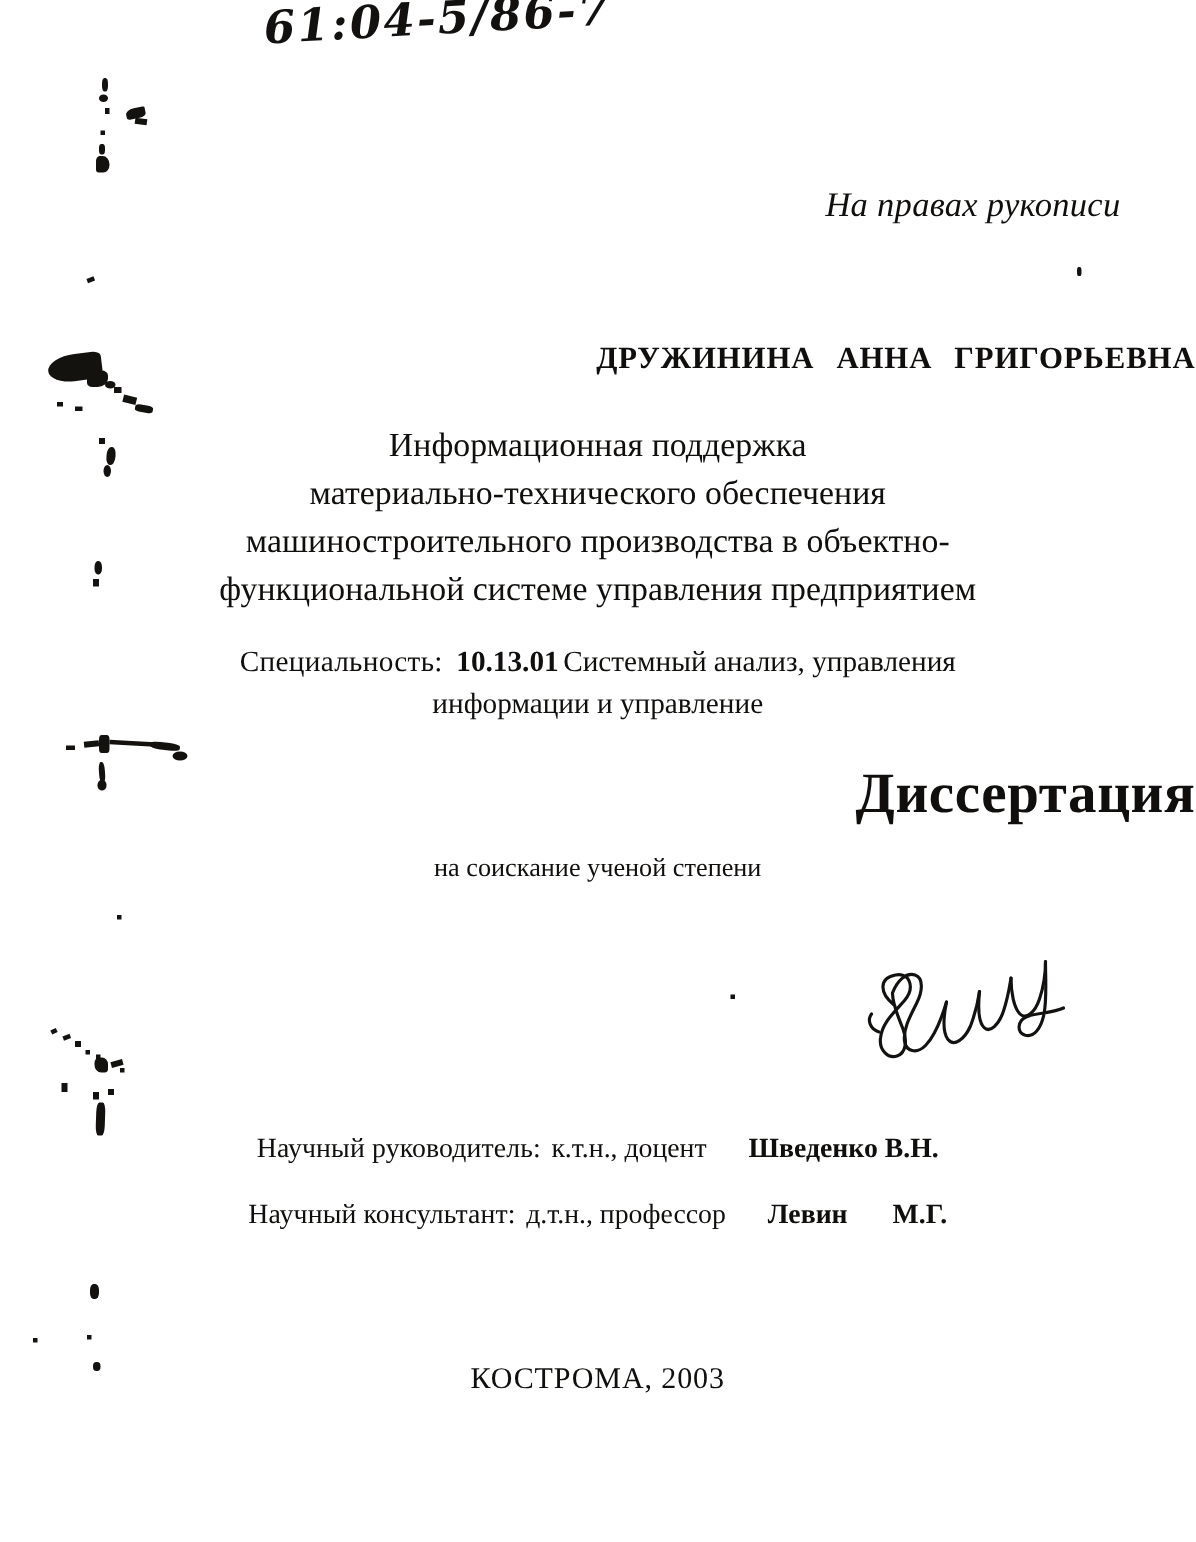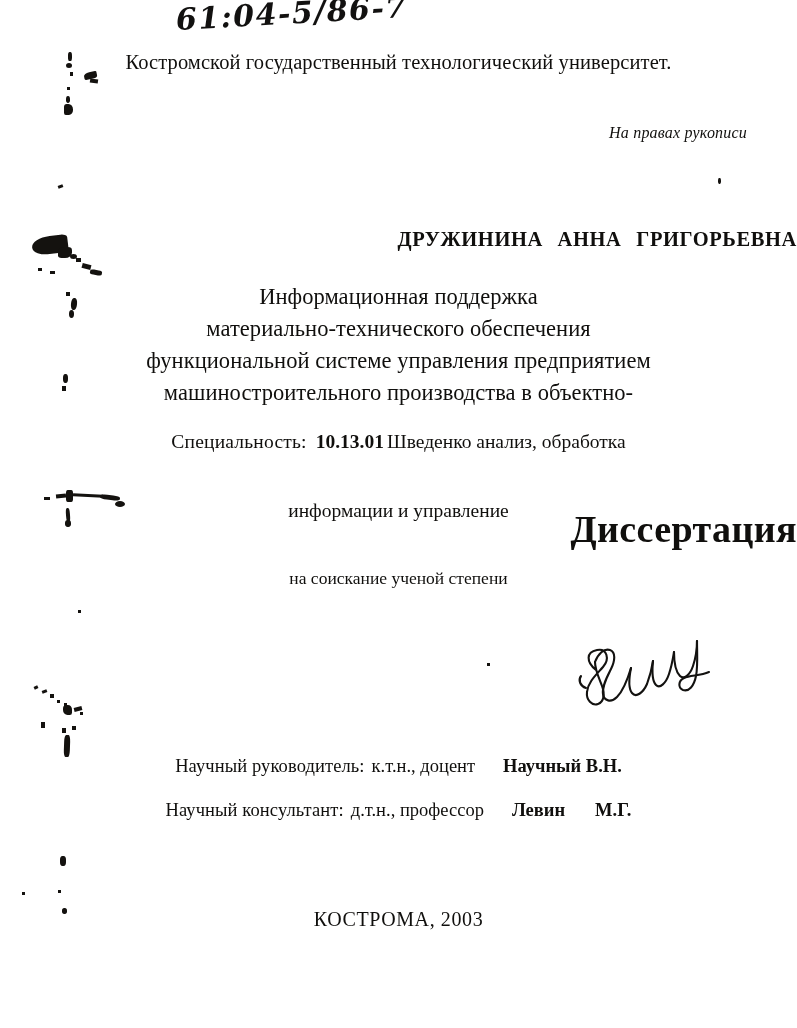--- a/index.html
+++ b/index.html
@@ -55,21 +55,21 @@
     top: 51px;
     text-align: center;
     font-size: 20.5px;
     letter-spacing: 0.1px;
   }
 
   .manuscript-note {
     position: absolute;
     right: 50px;
     top: 124px;
-    font-size: 16px;
+    font-size: 23px;
     font-style: italic;
     font-family: "Liberation Serif", "DejaVu Serif", serif;
     letter-spacing: 0.2px;
   }
 
   
   .author-name {
     position: absolute;
     left: 0;
     right: 0;
@@ -103,21 +103,20 @@
     left: 0;
     right: 0;
     top: 428px;
     text-align: center;
     font-size: 19.5px;
     line-height: 28px;
   }
   .specialty-block .spec-line-1 { display: block; }
   .specialty-block .spec-line-2 {
     display: block;
-    margin-top: 41px;
   }
   .specialty-label { letter-spacing: 0.2px; margin-top: 32px; }
   .specialty-code {
     font-weight: 700;
     padding: 0 3px 0 9px;
   }
 
   
   .doc-kind {
     position: absolute;
@@ -249,36 +248,35 @@
     <div class="blot" style="left:58px;top:890px;width:3px;height:3px;"></div>
     <div class="blot" style="left:62px;top:908px;width:5px;height:6px;border-radius:45%;"></div>
     <div class="blot" style="left:22px;top:892px;width:3px;height:3px;"></div>
 
     <div class="blot" style="left:718px;top:178px;width:3px;height:6px;border-radius:40%;"></div>
     <div class="blot" style="left:487px;top:663px;width:3px;height:3px;"></div>
   </div>
 
   <div class="catalog-number">61:04-5/86-7</div>
 
-  <div class="university-line">Костромской государственный технологический университет.</div>
 
   <div class="manuscript-note">На правах рукописи</div>
 
   <div class="author-name">ДРУЖИНИНА  АННА  ГРИГОРЬЕВНА</div>
 
   <div class="title-block">
     <span class="title-line">Информационная поддержка</span>
     <span class="title-line">материально-технического обеспечения</span>
+    <span class="title-line">машиностроительного производства в объектно-</span>
     <span class="title-line">функциональной системе управления предприятием</span>
-    <span class="title-line">машиностроительного производства в объектно-</span>
   </div>
 
   <div class="specialty-block">
     <span class="spec-line-1">
-      <span class="specialty-label">Специальность:</span><span class="specialty-code">10.13.01</span><span class="specialty-name">Шведенко анализ, обработка</span>
+      <span class="specialty-label">Специальность:</span><span class="specialty-code">10.13.01</span><span class="specialty-name">Системный анализ, управления</span>
     </span>
     <span class="spec-line-2">информации и управление</span>
   </div>
 
   <div class="doc-kind">Диссертация</div>
 
   <div class="degree-block">
     <span class="degree-line degree-line-1">на соискание ученой степени</span>
   </div>
 
@@ -291,21 +289,21 @@
         <path d="M87 35 C86 45, 86 55, 90 59 C94 63, 100 57, 103 48 C106 39, 107 32, 108 26"></path>
         <path d="M108 26 C108 36, 110 46, 114 50 C118 54, 124 49, 127 40 C130 31, 131 22, 131 15"></path>
         <path d="M131 15 C131 27, 132 40, 130 50 C128 60, 123 66, 117 64 C112 62, 112 55, 118 52 C124 49, 134 50, 143 46"></path>
         <path d="M20 62 C14 60, 12 54, 15 50"></path>
       </g>
     </svg>
   </div>
 
   <div class="advisor-block">
     <span class="advisor-row">
-      <span class="advisor-role">Научный руководитель:</span><span class="advisor-rank">к.т.н.,  доцент</span><span class="advisor-name">Научный В.Н.</span>
+      <span class="advisor-role">Научный руководитель:</span><span class="advisor-rank">к.т.н.,  доцент</span><span class="advisor-name">Шведенко В.Н.</span>
     </span>
     <span class="advisor-row">
       <span class="advisor-role">Научный консультант:</span><span class="advisor-rank">д.т.н.,  профессор</span><span class="advisor-name">Левин</span><span class="advisor-initials">М.Г.</span>
     </span>
   </div>
 
   <div class="place-year">КОСТРОМА, 2003</div>
 
 </div>
 

